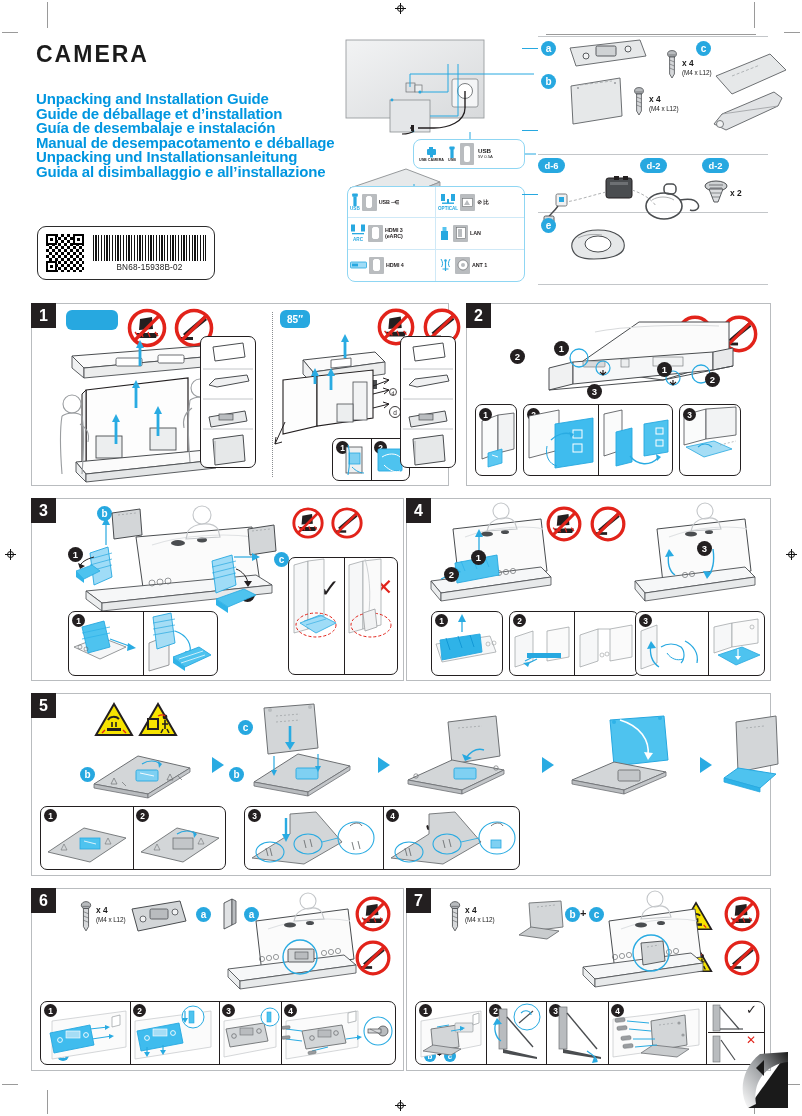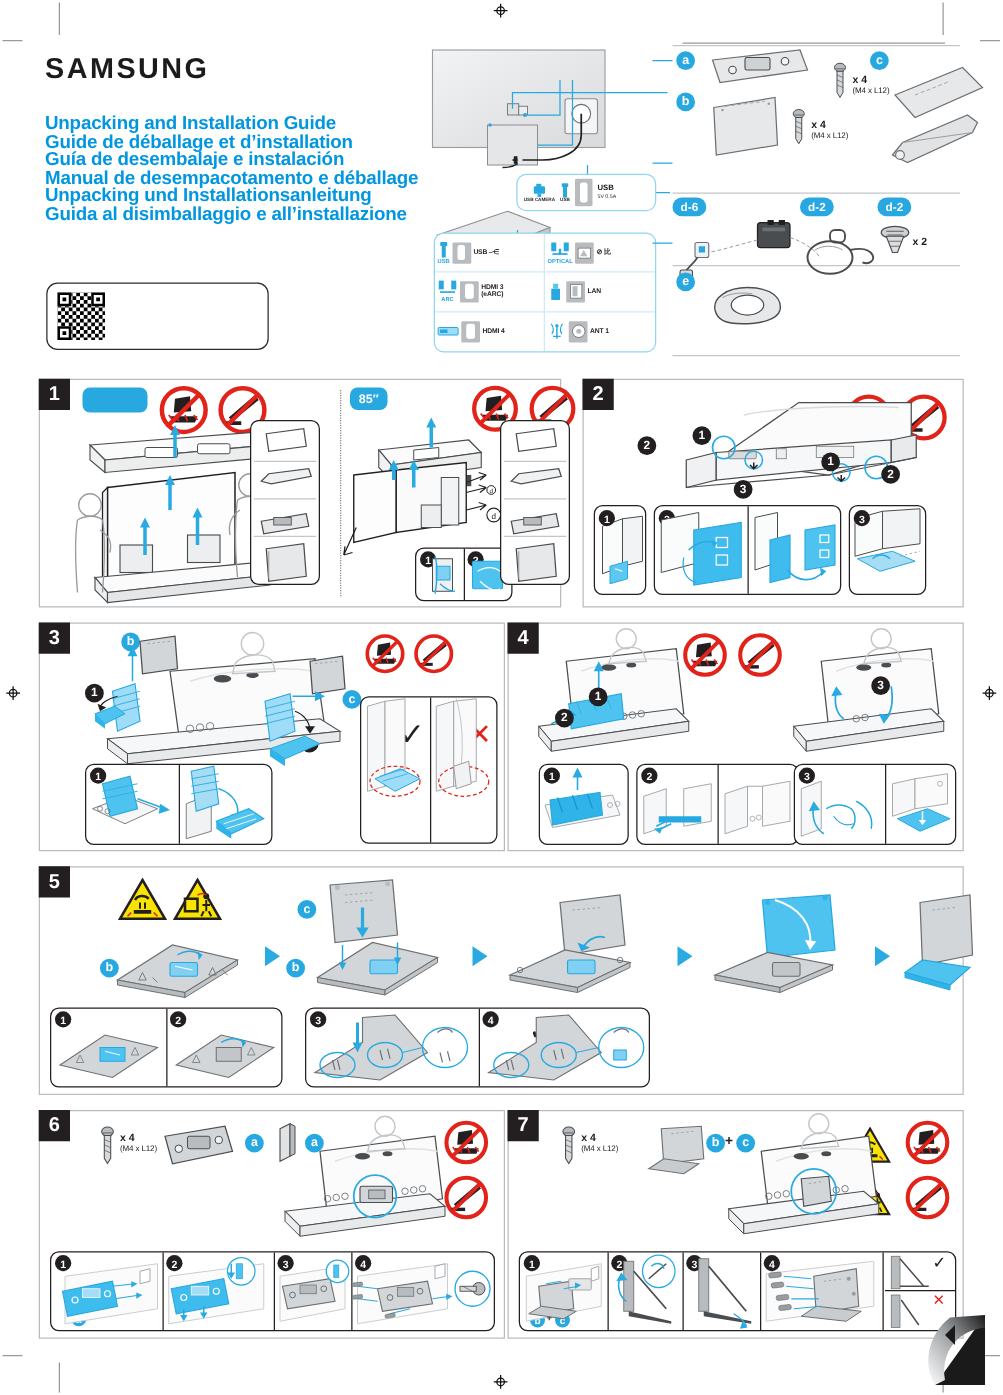--- a/index.html
+++ b/index.html
@@ -155,41 +155,45 @@
   <div class="regmark" style="left:395px;top:1100px;">
       <span class="regdot"></span>
     </div>
   <div class="regmark" style="left:5px;top:549px;">
       <span class="regdot"></span>
     </div>
   <div class="regmark" style="left:786px;top:549px;">
       <span class="regdot"></span>
     </div>
 
-  <div class="brand">SAMSUNG</div>
+  <div class="brand">CAMERA</div>
   <div class="titles">
     <div>Unpacking and Installation Guide</div>
     <div>Guide de déballage et d’installation</div>
     <div>Guía de desembalaje e instalación</div>
     <div>Manual de desempacotamento e déballage</div>
     <div>Unpacking und Installationsanleitung</div>
     <div>Guida al disimballaggio e all’installazione</div>
   </div>
 
   <div class="label-box">
     <div class="qr">
       <span class="pos p1">
           <i></i>
         </span>
       <span class="pos p2">
           <i></i>
         </span>
       <span class="pos p3">
           <i></i>
         </span>
+    </div>
+    <div class="bc-wrap">
+      <div class="bc"></div>
+      <div class="bc-text">BN68-15938B-02</div>
     </div>
   </div>
 
   <div style="position:absolute;left:344px;top:36px;width:186px;height:250px;">
     <svg width="186" height="250" viewBox="0 0 186 250">
 
       <defs>
         <linearGradient id="tvg" x1="0" y1="0" x2="1" y2="1">
           <stop offset="0" stop-color="#f2f3f4"></stop>
             <stop offset="1" stop-color="#d8dadc"></stop>

